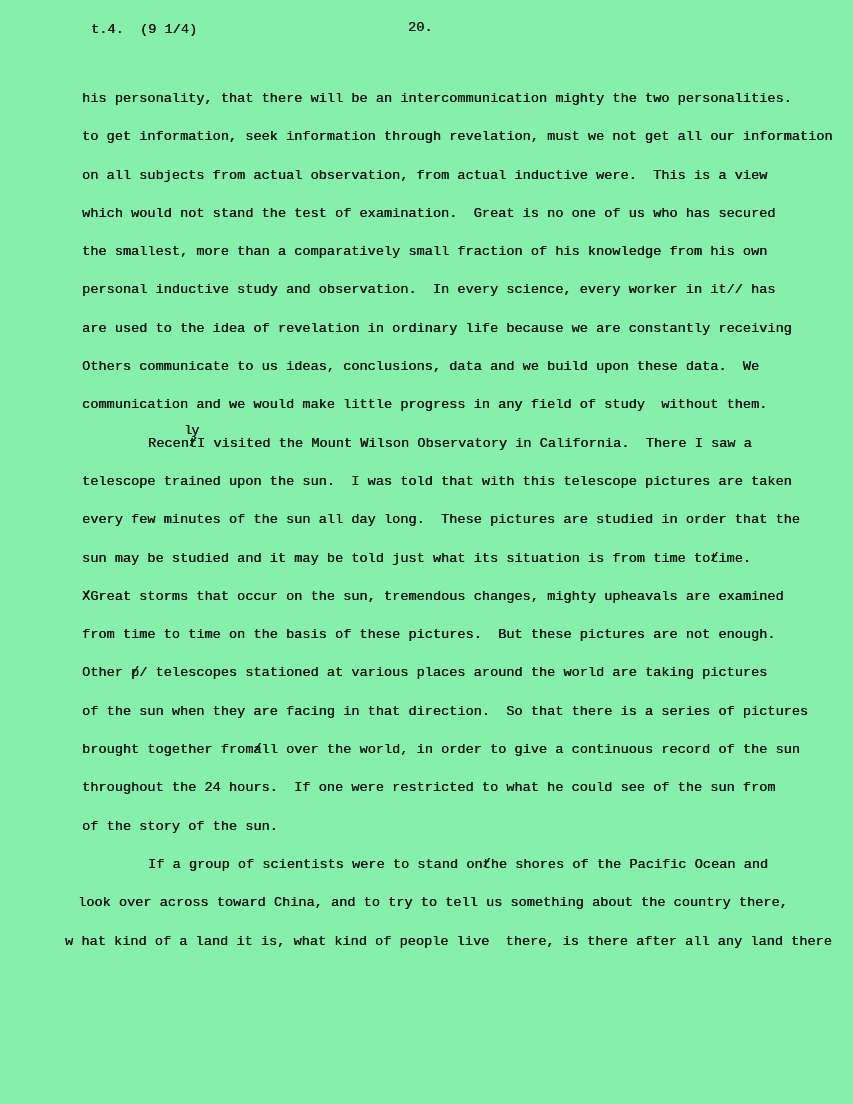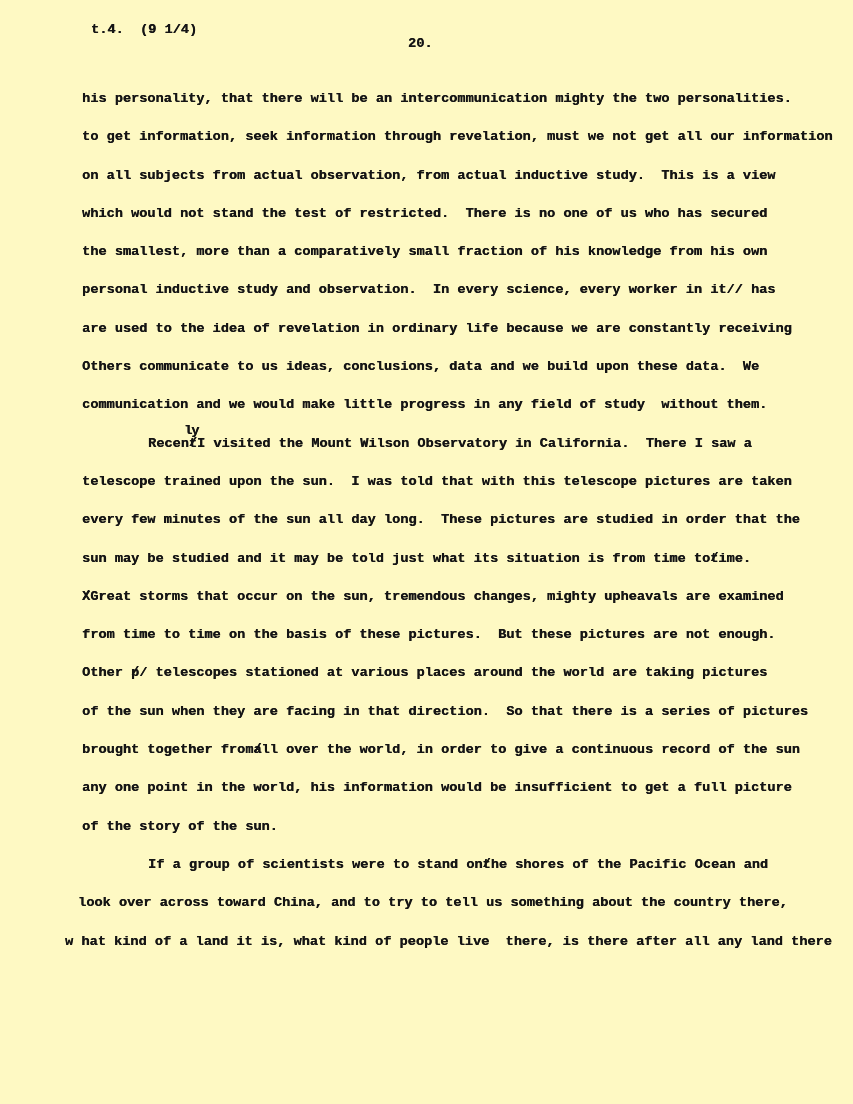--- a/index.html
+++ b/index.html
@@ -11,37 +11,36 @@
     height: 1104px;
     background: #fdfdfc;
     position: relative;
     overflow: hidden;
     font-family: "Liberation Mono", "DejaVu Sans Mono", monospace;
     color: #151515;
   }
   .page {
     position: absolute;
     inset: 0;
-    background: #fef9c3;
-    font-weight: bold;
+    background: #86efac;
   }
   .typed {
     font-size: 13.6px;
     letter-spacing: 0px;
     text-shadow: 0.35px 0 0 currentColor;
   }
   .header-left {
     position: absolute;
     top: 22px;
     left: 91px;
     white-space: pre;
   }
   .header-page-number {
     position: absolute;
-    top: 36px;
+    top: 20px;
     left: 408px;
     white-space: pre;
   }
   .doc-body {
     position: absolute;
     top: 80px;
     left: 82px;
     right: 12px;
   }
   .line {
@@ -78,35 +77,35 @@
 </head>
 <body>
 
 <div class="page">
   <span class="typed header-left">t.4.  (9 1/4)</span>
   <span class="typed header-page-number">20.</span>
 
   <div class="typed doc-body">
       <div class="line">his personality, that there will be an intercommunication mighty the two personalities.</div>
       <div class="line">to get information, seek information through revelation, must we not get all our information</div>
-      <div class="line">on all subjects from actual observation, from actual inductive study.  This is a view</div>
-      <div class="line">which would not stand the test of restricted.  There is no one of us who has secured</div>
+      <div class="line">on all subjects from actual observation, from actual inductive were.  This is a view</div>
+      <div class="line">which would not stand the test of examination.  Great is no one of us who has secured</div>
       <div class="line">the smallest, more than a comparatively small fraction of his knowledge from his own</div>
       <div class="line">personal inductive study and observation.  In every science, every worker in it// has</div>
       <div class="line">are used to the idea of revelation in ordinary life because we are constantly receiving</div>
       <div class="line">Others communicate to us ideas, conclusions, data and we build upon these data.  We</div>
       <div class="line">communication and we would make little progress in any field of study  without them.</div>
       <div class="line indent">Recen<span class="seg"><span>t</span><span class="ov">/</span><span class="above">ly</span></span>I visited the Mount Wilson Observatory in California.  There I saw a</div>
       <div class="line">telescope trained upon the sun.  I was told that with this telescope pictures are taken</div>
       <div class="line">every few minutes of the sun all day long.  These pictures are studied in order that the</div>
       <div class="line">sun may be studied and it may be told just what its situation is from time to<span class="seg"><span>t</span><span class="ov">/</span></span>ime.</div>
       <div class="line"><span class="seg"><span>X</span><span class="ov">/</span></span>Great storms that occur on the sun, tremendous changes, mighty upheavals are examined</div>
       <div class="line">from time to time on the basis of these pictures.  But these pictures are not enough.</div>
       <div class="line">Other <span class="seg"><span>p</span><span class="ov">/</span></span>/ telescopes stationed at various places around the world are taking pictures</div>
       <div class="line">of the sun when they are facing in that direction.  So that there is a series of pictures</div>
       <div class="line">brought together from<span class="seg"><span>a</span><span class="ov">/</span></span>ll over the world, in order to give a continuous record of the sun</div>
-      <div class="line">any one point in the world, his information would be insufficient to get a full picture</div>
+      <div class="line">throughout the 24 hours.  If one were restricted to what he could see of the sun from</div>
       <div class="line">of the story of the sun.</div>
       <div class="line indent">If a group of scientists were to stand on<span class="seg"><span>t</span><span class="ov">/</span></span>he shores of the Pacific Ocean and</div>
       <div class="line" style="margin-left: -4px;">look over across toward China, and to try to tell us something about the country there,</div>
       <div class="line" style="margin-left: -17px;">w hat kind of a land it is, what kind of people live  there, is there after all any land there</div>
     </div>
 </div>
 
 </body></html>

